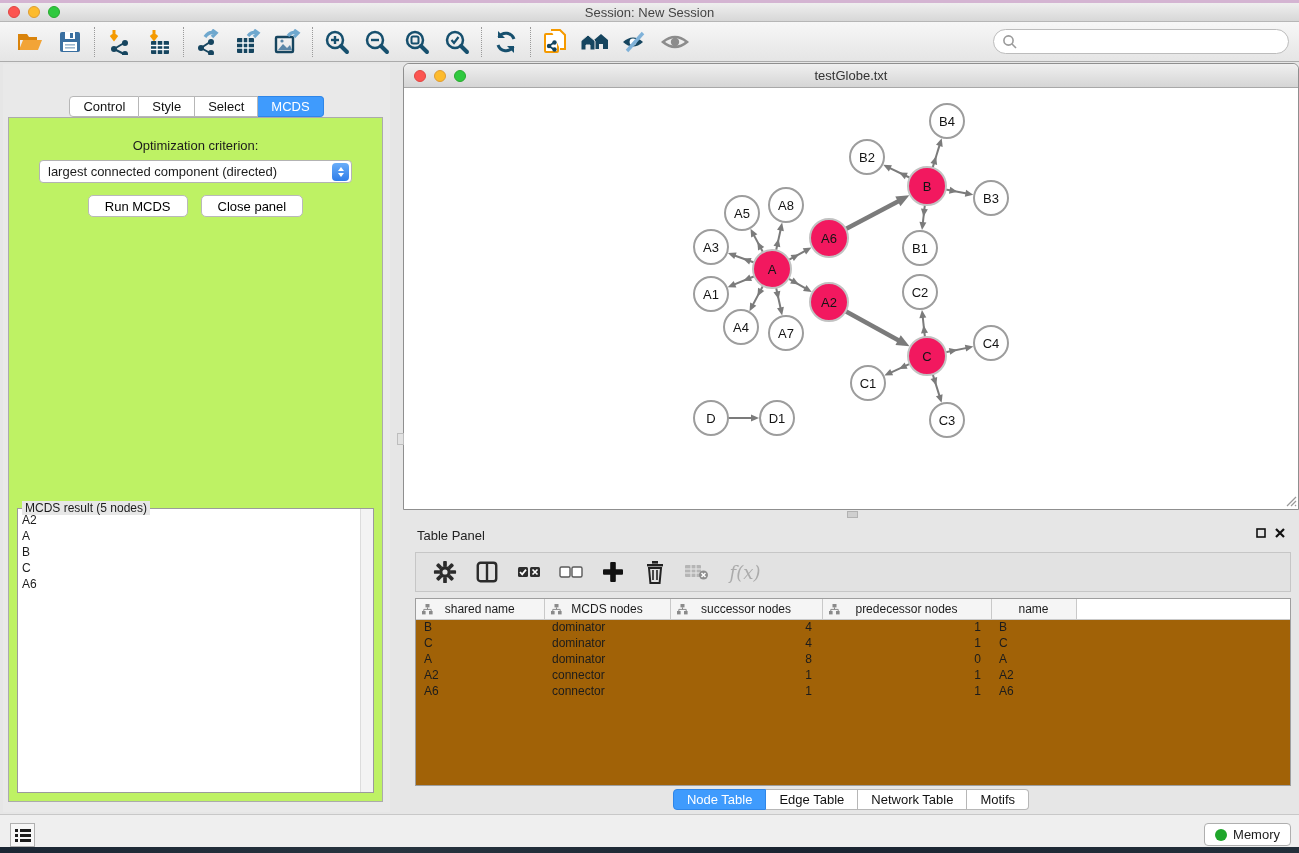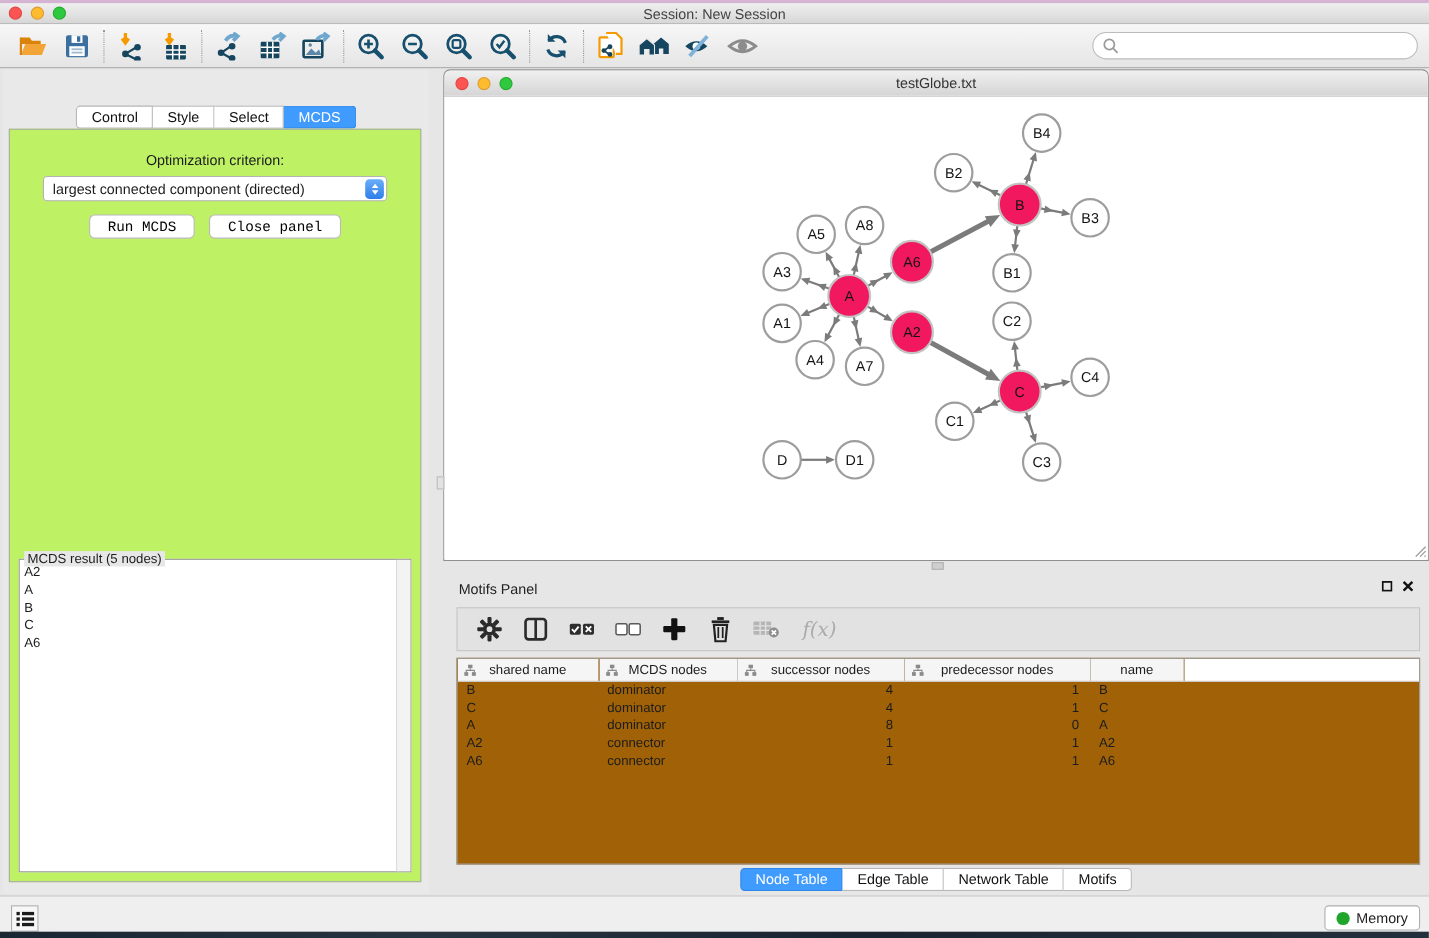--- a/index.html
+++ b/index.html
@@ -34,21 +34,21 @@
   .seg:first-child { border-left:1px solid #b7b7b7; border-radius:4px 0 0 4px; }
   .seg:last-child { border-radius:0 4px 4px 0; }
   .seg.active { background:#3f9bfd; border-color:#2f86e8; color:#fff; }
   #cp-box { position:absolute; left:5px; right:7px; top:53px; bottom:10px; border:1px solid #ababab; background:#bef264; }
   #opt-label { margin-top:20px; text-align:center; font-size:13px; }
   #criterion { position:relative; margin:7px auto 0; width:313px; height:23px; background:#fff; border:1px solid #b3b3b3; border-radius:4px; font-size:13px; line-height:21px; padding-left:8px; cursor:pointer; }
   #criterion .stepper { position:absolute; right:2px; top:1.5px; width:17px; height:18px; border-radius:4px; background:linear-gradient(#6aaef9,#2e7de9); display:flex; flex-direction:column; align-items:center; justify-content:center; gap:2px; }
   .tri-up { width:0; height:0; border-left:3.5px solid transparent; border-right:3.5px solid transparent; border-bottom:4px solid #fff; }
   .tri-down { width:0; height:0; border-left:3.5px solid transparent; border-right:3.5px solid transparent; border-top:4px solid #fff; }
   #cp-buttons { margin-top:12px; display:flex; justify-content:center; gap:13px; }
-  .wbtn { height:22px; background:#fff; border:1px solid #b9b9b9; border-radius:5px; padding:0 16px; font-size:13px; cursor:pointer; font-family:Liberation Mono, monospace; }
+  .wbtn { height:22px; background:#fff; border:1px solid #b9b9b9; border-radius:5px; padding:0 16px; font-size:13px; cursor:pointer; font-family:Liberation Sans, sans-serif; }
   #result-fieldset { position:absolute; left:8px; right:8px; top:390px; bottom:8px; border:1px solid #9b9b9b; background:#fff; }
   #result-legend { position:absolute; left:4px; top:-8px; background:#e7e7e7; padding:0 3px; font-size:12px; }
   #result-list { position:absolute; left:0; top:3px; right:13px; bottom:0; overflow:hidden; }
   #result-list .ritem { font-size:12px; line-height:16px; padding-left:4px; }
   #result-scroll { position:absolute; right:0; top:0; bottom:0; width:13px; background:#f3f3f3; border-left:1px solid #dcdcdc; }
 
   
   #net-frame { left:403px; top:63px; width:896px; height:447px; border:1px solid #8f8f8f; border-radius:6px 6px 0 0; background:#fff; }
   #net-title { position:relative; height:24px; background:linear-gradient(#f0f0f0,#d5d5d5); border-bottom:1px solid #a8a8a8; border-radius:6px 6px 0 0; }
   #net-title .title { position:absolute; left:0; right:0; top:4px; text-align:center; font-size:13px; color:#333; }
@@ -403,21 +403,21 @@
           <line x1="13" y1="12" x2="12" y2="13"></line>
         </g>
       </svg>
   </div>
 </div>
 <div id="net-left-grip" class="abs"></div>
 <div id="net-bottom-thumb" class="abs"></div>
 
 <div id="table-panel" class="abs">
   <div class="panel-head" style="padding-left:14px;">
-    <span>Motifs Panel</span>
+    <span>Table Panel</span>
     <span class="hicons" style="right:14px;">
       <svg width="10" height="10" viewBox="0 0 10 10">
           <rect x="1" y="1" width="8" height="8" fill="none" stroke="#111" stroke-width="1.6"></rect>
         </svg>
       <svg width="10" height="10" viewBox="0 0 10 10">
           <path d="M1 1 L9 9 M9 1 L1 9" stroke="#111" stroke-width="2.2"></path>
         </svg>
     </span>
   </div>
   <div id="tp-toolbar">

